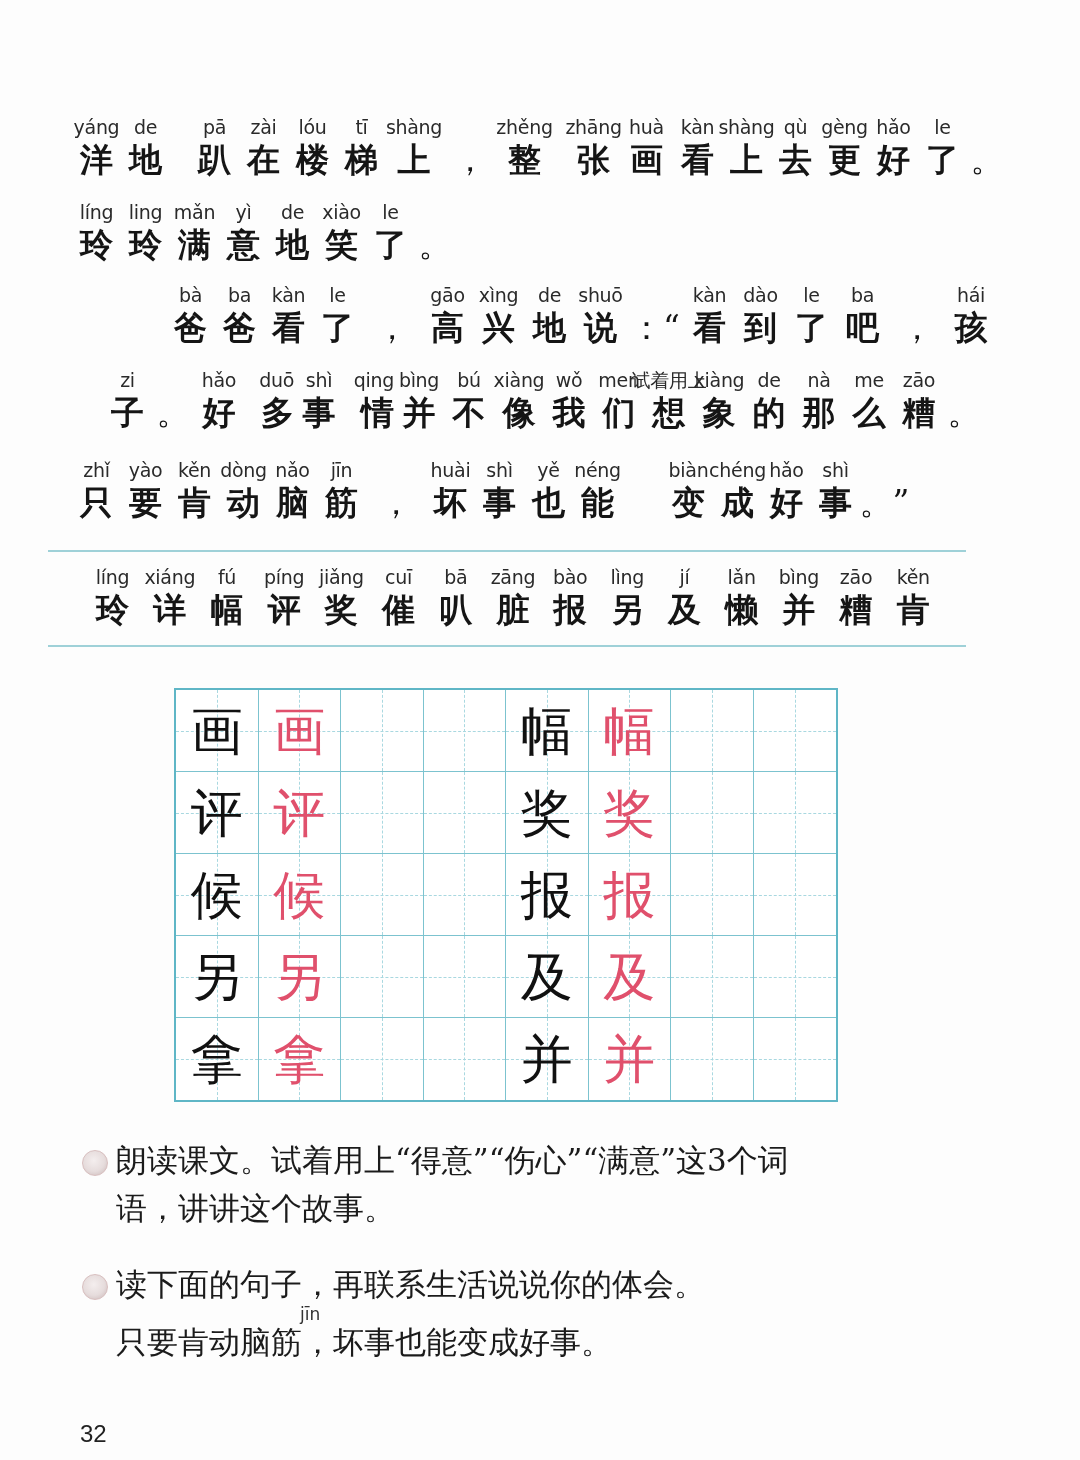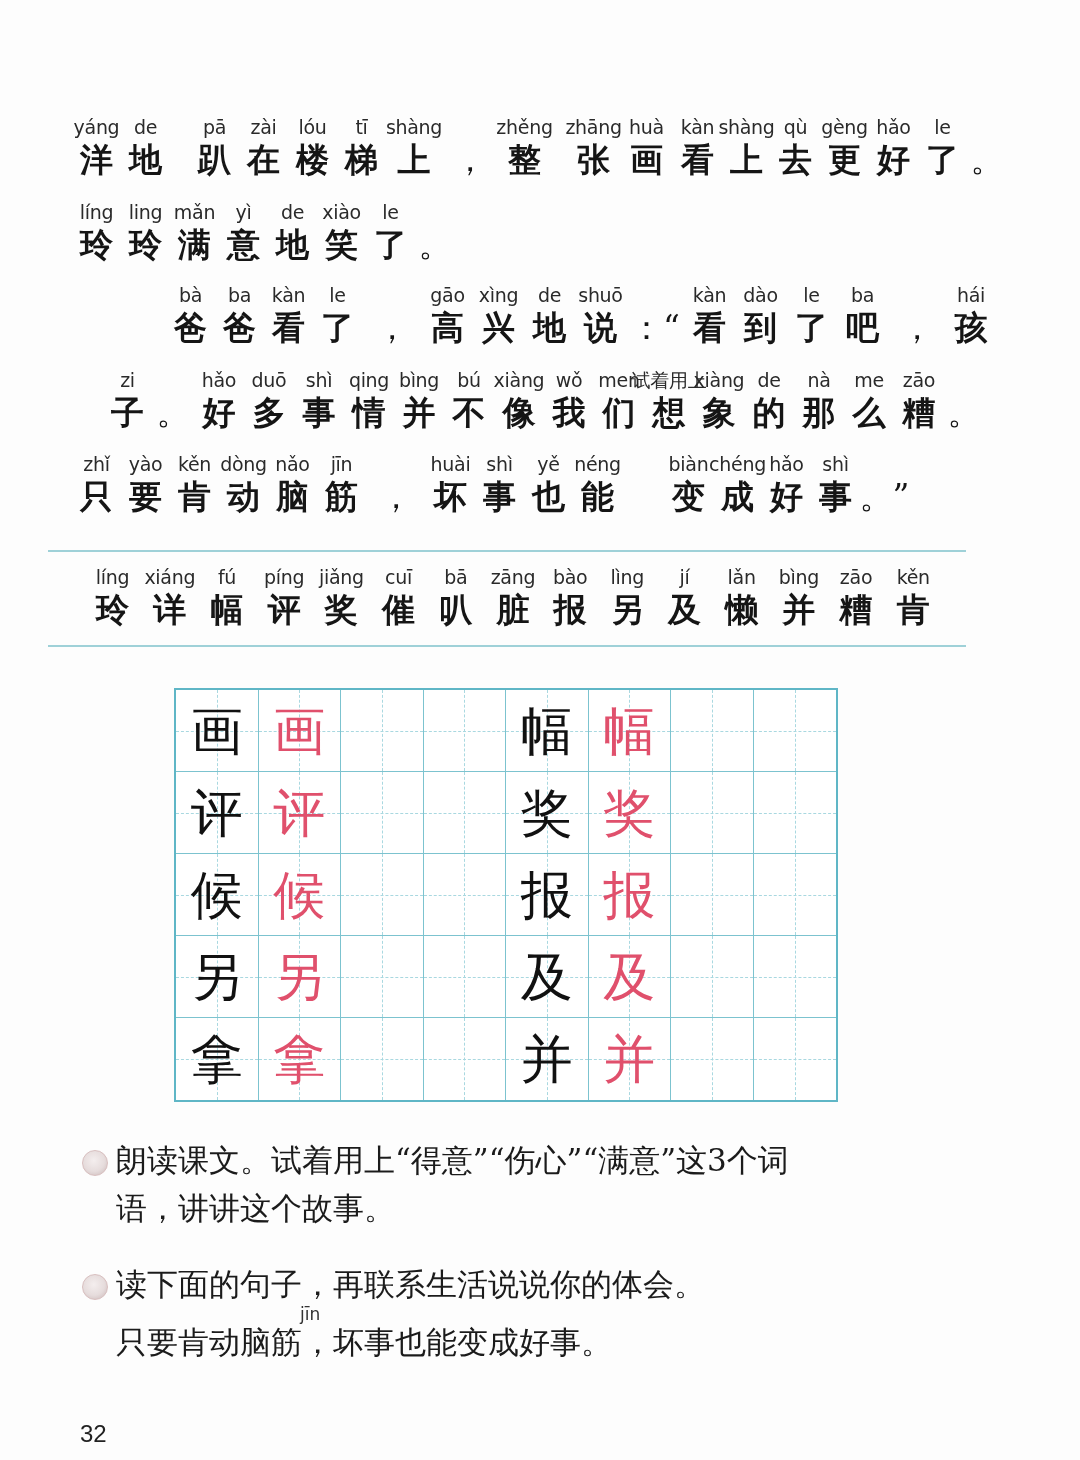--- a/index.html
+++ b/index.html
@@ -245,29 +245,29 @@
         <div class="hz">子</div>
       </div>
       <div class="unit" style="width: 42px;">
         <div class="py"></div>
         <div class="punct">。</div>
       </div>
       <div class="unit" style="width: 50px;">
         <div class="py">hǎo</div>
         <div class="hz">好</div>
       </div>
-      <div class="unit" style="width: 50px;">
+      <div class="unit" style="width: 50px; align-items: flex-end;">
         <div class="py">duō</div>
         <div class="hz">多</div>
       </div>
       <div class="unit" style="width: 50px;">
         <div class="py">shì</div>
         <div class="hz">事</div>
       </div>
-      <div class="unit" style="width: 50px;">
+      <div class="unit" style="width: 50px; align-items: flex-end;">
         <div class="py">qing</div>
         <div class="hz">情</div>
       </div>
       <div class="unit" style="width: 50px;">
         <div class="py">bìng</div>
         <div class="hz">并</div>
       </div>
       <div class="unit" style="width: 50px;">
         <div class="py">bú</div>
         <div class="hz">不</div>
@@ -343,21 +343,21 @@
         <div class="punct">，</div>
       </div>
       <div class="unit" style="width: 49px;">
         <div class="py">huài</div>
         <div class="hz">坏</div>
       </div>
       <div class="unit" style="width: 49px;">
         <div class="py">shì</div>
         <div class="hz">事</div>
       </div>
-      <div class="unit" style="width: 49px;">
+      <div class="unit" style="width: 49px; margin-top: 6px;">
         <div class="py">yě</div>
         <div class="hz">也</div>
       </div>
       <div class="unit" style="width: 49px;">
         <div class="py">néng</div>
         <div class="hz">能</div>
       </div>
       <div class="unit" style="width: 49px; margin-left: 42px;">
         <div class="py">biàn</div>
         <div class="hz">变</div>

